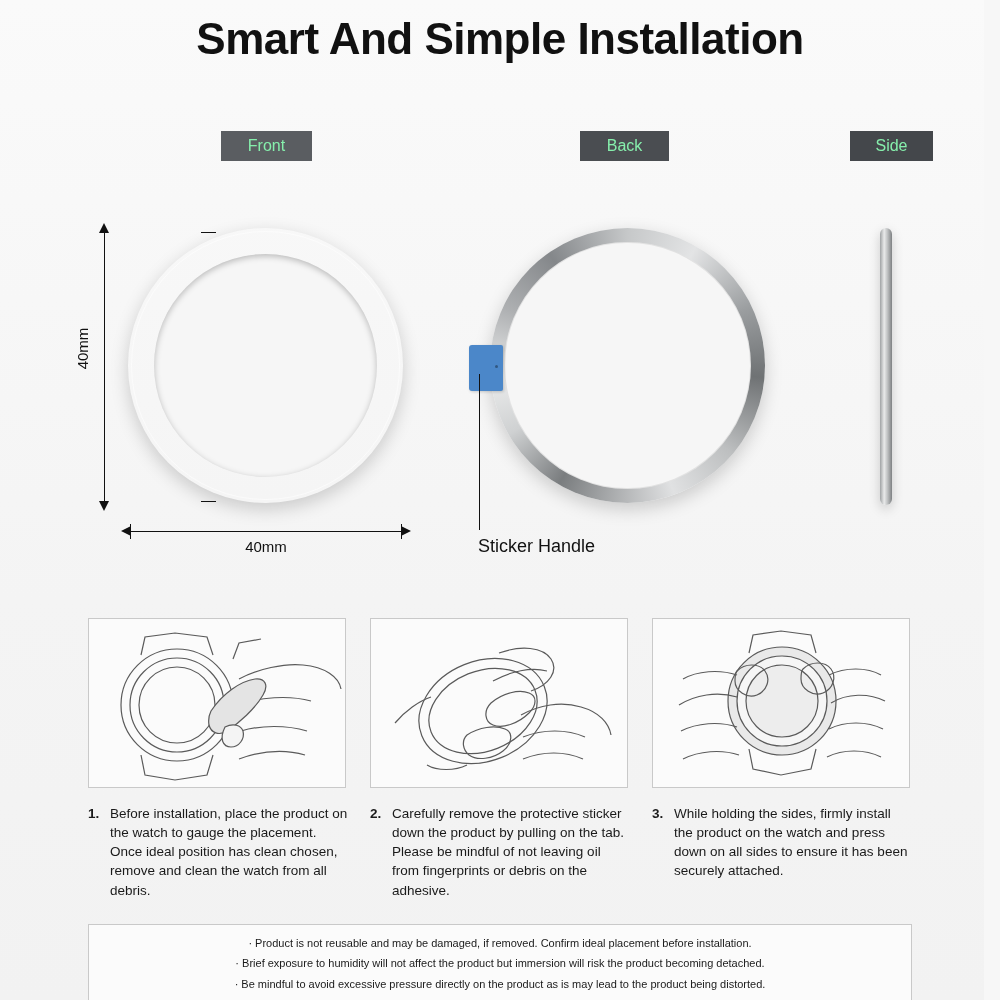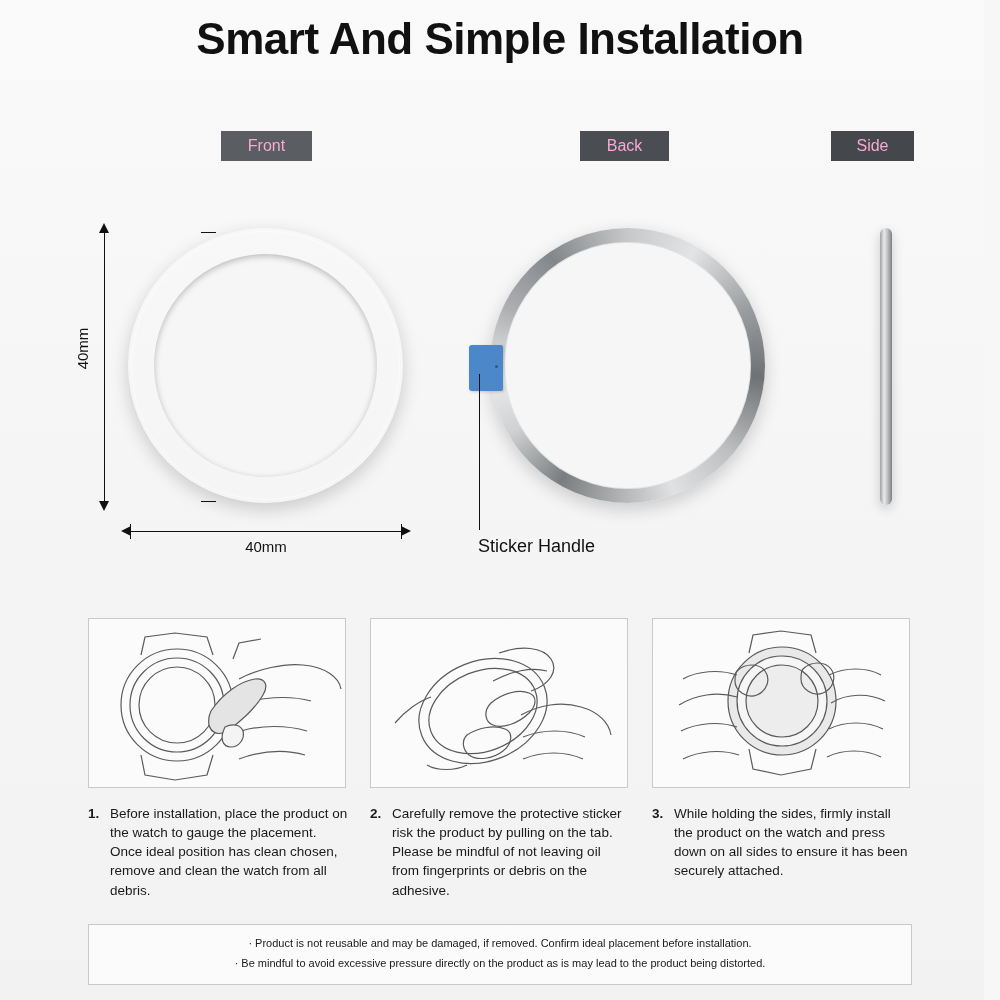--- a/index.html
+++ b/index.html
@@ -34,27 +34,27 @@
     letter-spacing: -0.5px;
     color: #111;
   }
 
   
   .view-label {
     position: absolute;
     height: 30px;
     line-height: 30px;
     text-align: center;
-    color: #f9a8d4;
+    color: #86efac;
     font-size: 16px;
     background: #55585c;
   }
   .view-label.front { left: 221px; top: 131px; width: 91px; background:#5a5d61;}
   .view-label.back  { left: 580px; top: 131px; width: 89px; background:#4a4d51;}
-  .view-label.side  { left: 831px; top: 131px; width: 83px; background:#44474b;}
+  .view-label.side  { left: 850px; top: 131px; width: 83px; background:#44474b;}
 
   
   .ring-wrap { position: absolute; }
 
   
   .ring-front {
     left: 128px; top: 228px;
     width: 275px; height: 275px;
     border-radius: 50%;
     background:
@@ -318,21 +318,21 @@
             <path d="M150 96 C168 86 190 82 210 88 C228 93 238 104 240 116"></path>
             <path d="M152 118 C172 110 196 110 214 118"></path>
             <path d="M152 140 C172 132 194 132 212 140"></path>
             <path d="M120 84 C132 74 148 70 158 74 C166 77 166 86 158 94 C148 104 132 110 122 106 C114 103 112 92 120 84 Z"></path>
             <path d="M96 116 C108 108 124 106 134 110 C142 113 142 124 132 132 C122 140 106 142 98 136 C92 131 90 122 96 116 Z"></path>
           </g>
         </svg>
       </div>
       <div class="step-text">
         <span class="step-num">2.</span>
-        <span class="step-body">Carefully remove the protective sticker risk the product by pulling on the tab. Please be mindful of not leaving oil from fingerprints or debris on the adhesive.</span>
+        <span class="step-body">Carefully remove the protective sticker down the product by pulling on the tab. Please be mindful of not leaving oil from fingerprints or debris on the adhesive.</span>
       </div>
     </div>
 
     <div class="step">
       <div class="step-box">
         <svg width="258" height="170" viewBox="0 0 258 170">
           <g fill="none" stroke="#5a5a5a" stroke-width="1.2">
             <circle cx="129" cy="82" r="54" fill="#e9e9e9"></circle>
             <circle cx="129" cy="82" r="45" fill="#f6f6f6"></circle>
             <circle cx="129" cy="82" r="36" fill="#ededed"></circle>
@@ -354,16 +354,17 @@
       <div class="step-text">
         <span class="step-num">3.</span>
         <span class="step-body">While holding the sides, firmly install the product on the watch and press down on all sides to ensure it has been securely attached.</span>
       </div>
     </div>
 
   </div>
 
   <div class="notes">
     <p>· Product is not reusable and may be damaged, if removed. Confirm ideal placement before installation.</p>
+    <p>· Brief exposure to humidity will not affect the product but immersion will risk the product becoming detached.</p>
     <p>· Be mindful to avoid excessive pressure directly on the product as is may lead to the product being distorted.</p>
   </div>
 
 </div>
 
 </body></html>

